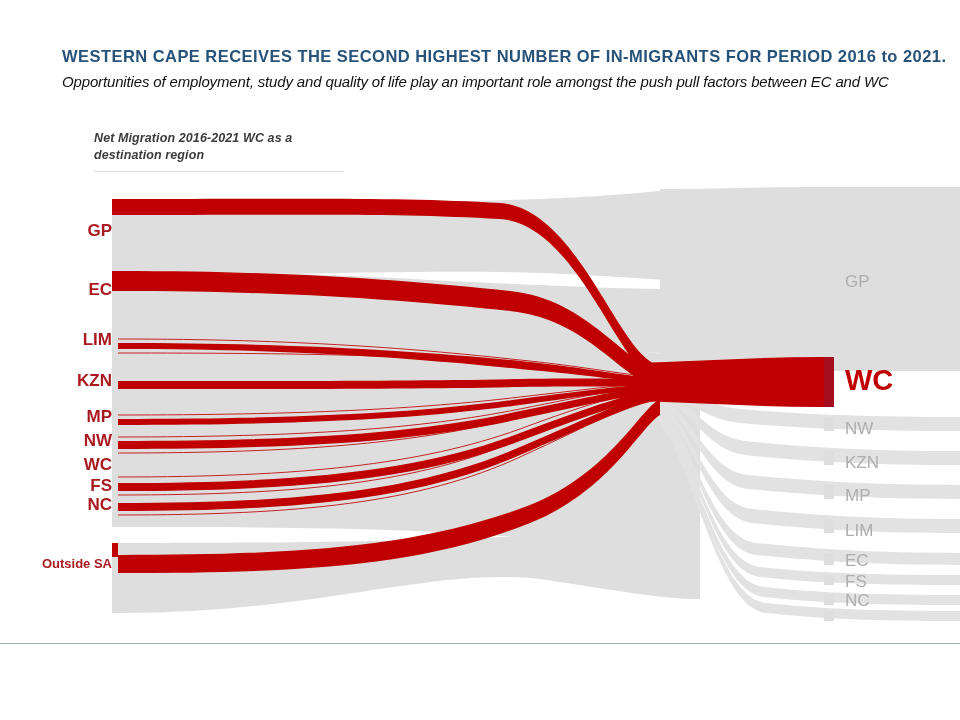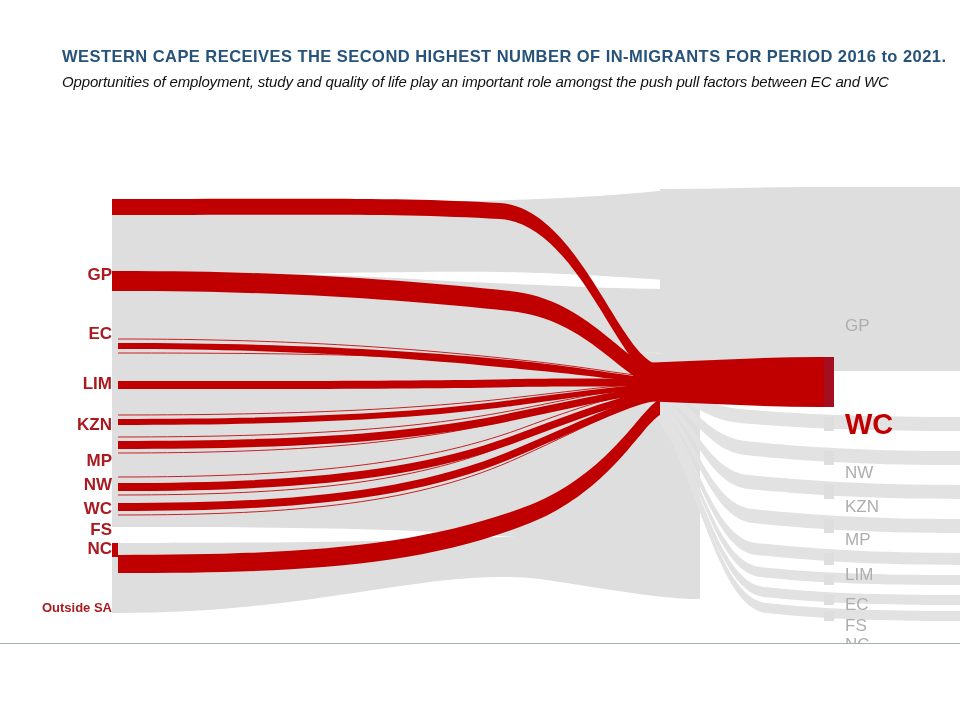--- a/index.html
+++ b/index.html
@@ -31,21 +31,20 @@
     padding-bottom:7px;border-bottom:1px solid #dcdcdc;
   }
 
   
   #sankey{position:absolute;left:0;top:185px;width:960px;height:450px;}
   #sankey svg{display:block;}
 
   .lbl{
     position:absolute;font-weight:bold;white-space:nowrap;
     transform:translateY(-50%);
-    margin-top:44px;
   }
   .lbl-left{right:0;text-align:right;color:#A91B20;font-size:17px;}
   .lbl-left.wide{font-size:13px;}
   .lbl-right{left:0;text-align:left;color:#AEAEAE;font-size:17px;font-weight:normal;}
   .lbl-right.primary{color:#C00000;font-weight:bold;font-size:29px;}
 
   #left-labels{position:absolute;left:0;top:185px;width:112px;height:450px;}
   #right-labels{position:absolute;left:845px;top:185px;width:115px;height:450px;}
 
   
@@ -54,20 +53,21 @@
 </style>
 </head>
 <body>
 
 <div class="slide">
 
   <div id="header">
     <div id="title-line"><span class="kicker">WESTERN CAPE RECEIVES THE SECOND HIGHEST NUMBER OF IN-MIGRANTS FOR PERIOD 2016 to 2021.</span><span class="lede"> Opportunities of employment, study and quality of life play an important role amongst the push pull factors between EC and WC</span></div>
   </div>
 
+  <div id="chart-caption">Net Migration 2016-2021 WC as a destination region</div>
 
   <div id="sankey">
     <svg width="960" height="450" viewBox="0 0 960 450" xmlns="http://www.w3.org/2000/svg">
       <defs>
         <clipPath id="clipAll">
             <rect x="0" y="0" width="960" height="450"></rect>
           </clipPath>
       </defs>
 
       <g clip-path="url(#clipAll)">

